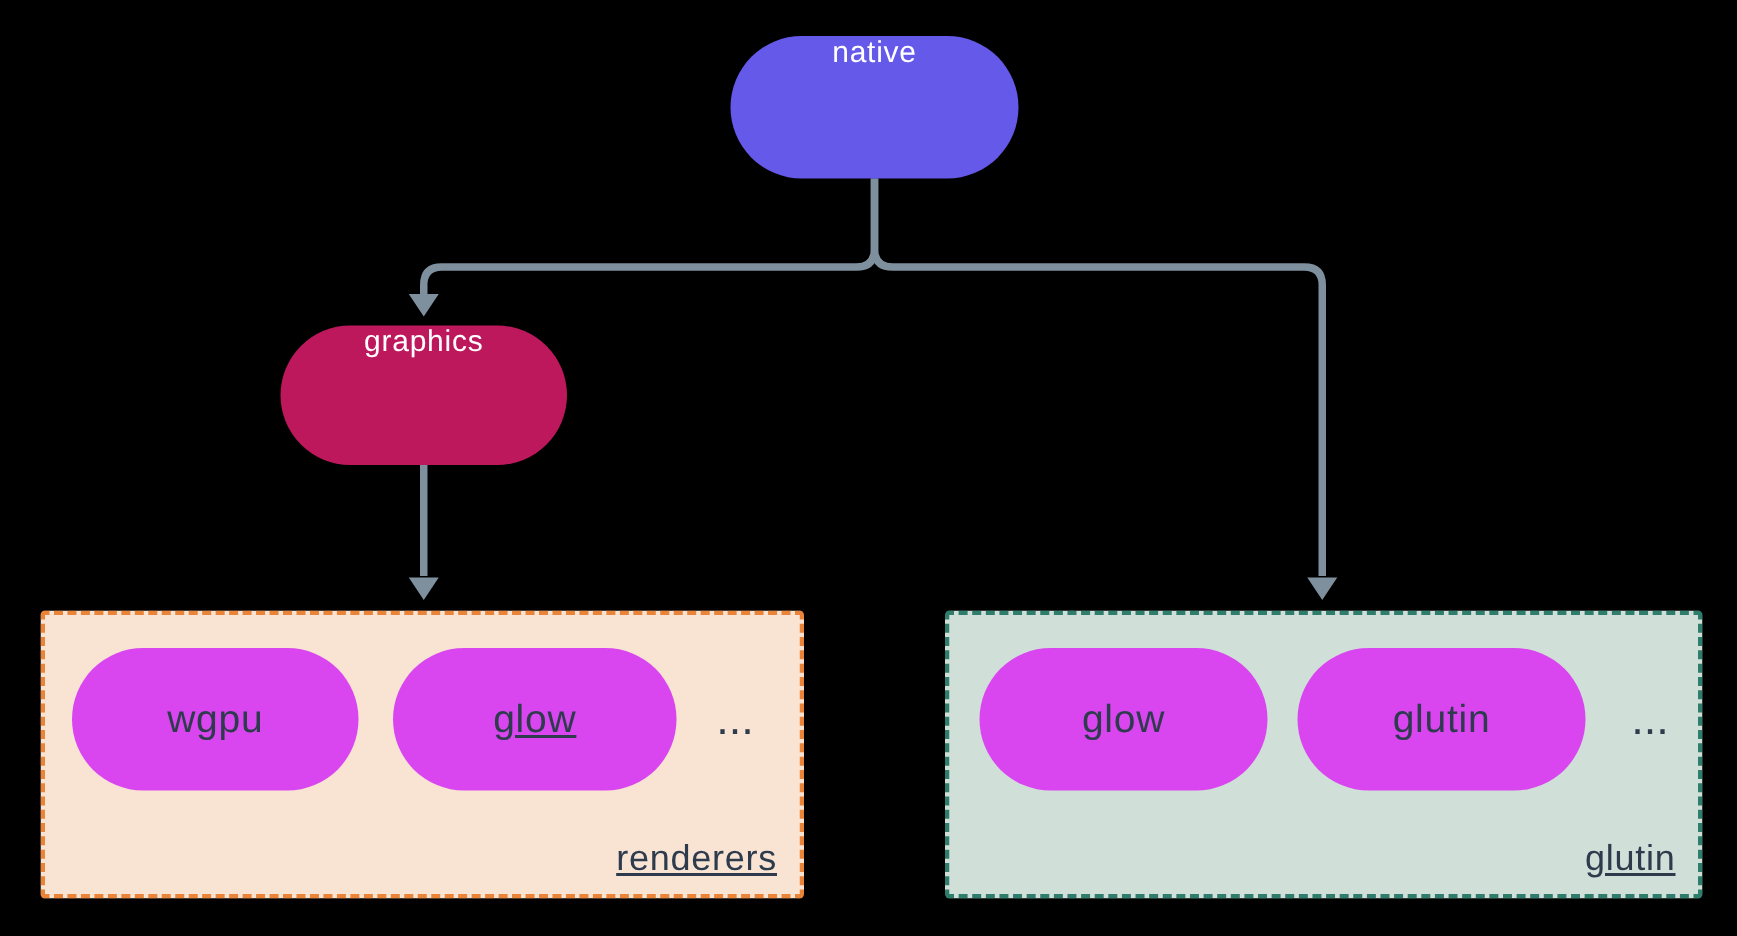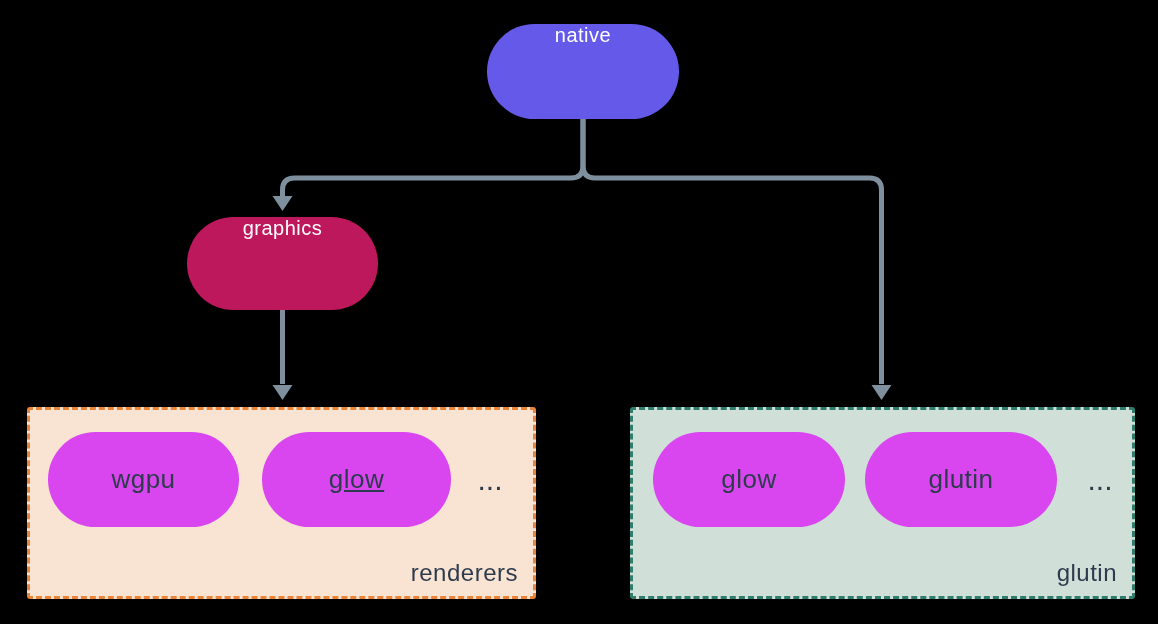--- a/index.html
+++ b/index.html
@@ -97,20 +97,21 @@
   }
   .ellipsis-renderers { left: 438px; }
   .ellipsis-shells    { left: 445px; }
   .group-label {
     position: absolute;
     right: 15px;
     bottom: 9px;
     font-size: 24px;
     color: #2e3b4d;
     letter-spacing: 0.5px;
+    text-decoration: underline;
   }
 </style>
 </head>
 <body>
 
 <div class="canvas">
 
   <svg class="connectors" width="1158" height="624" viewBox="0 0 1158 624">
     <g stroke="#7e8f9d" stroke-width="5" fill="none">
 

